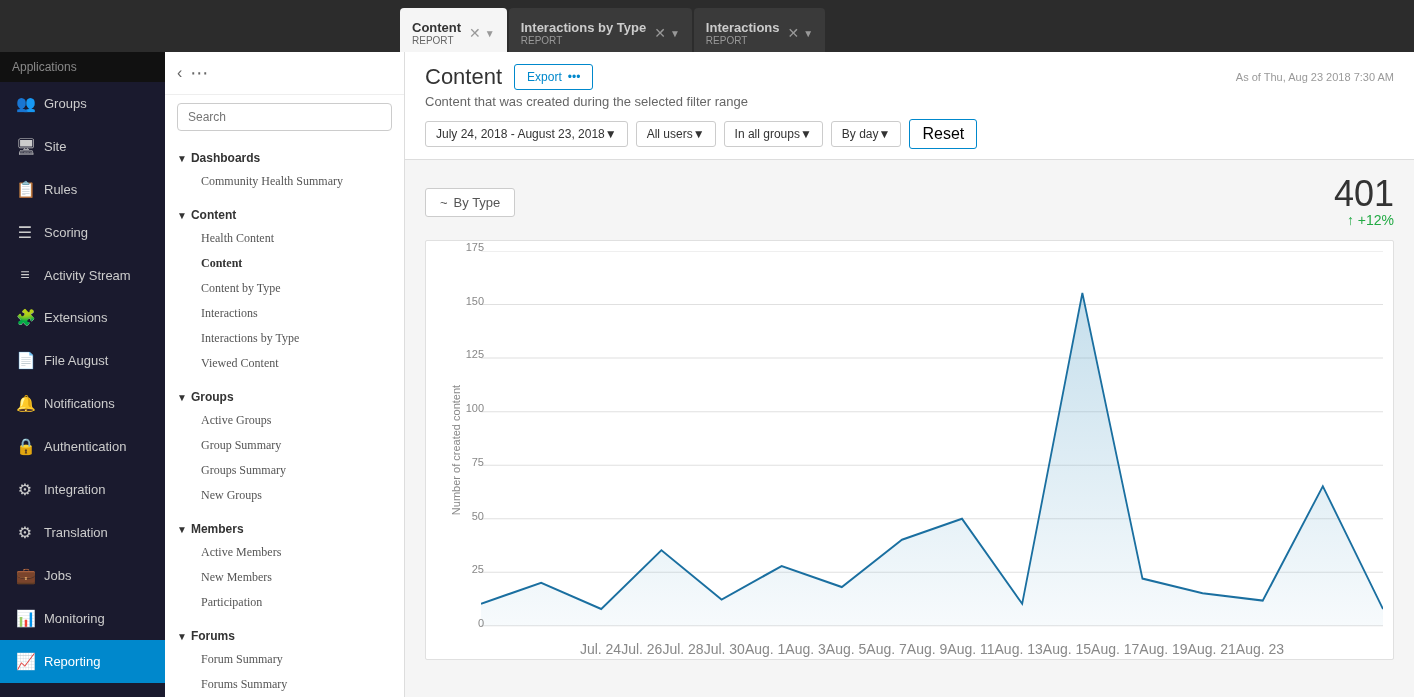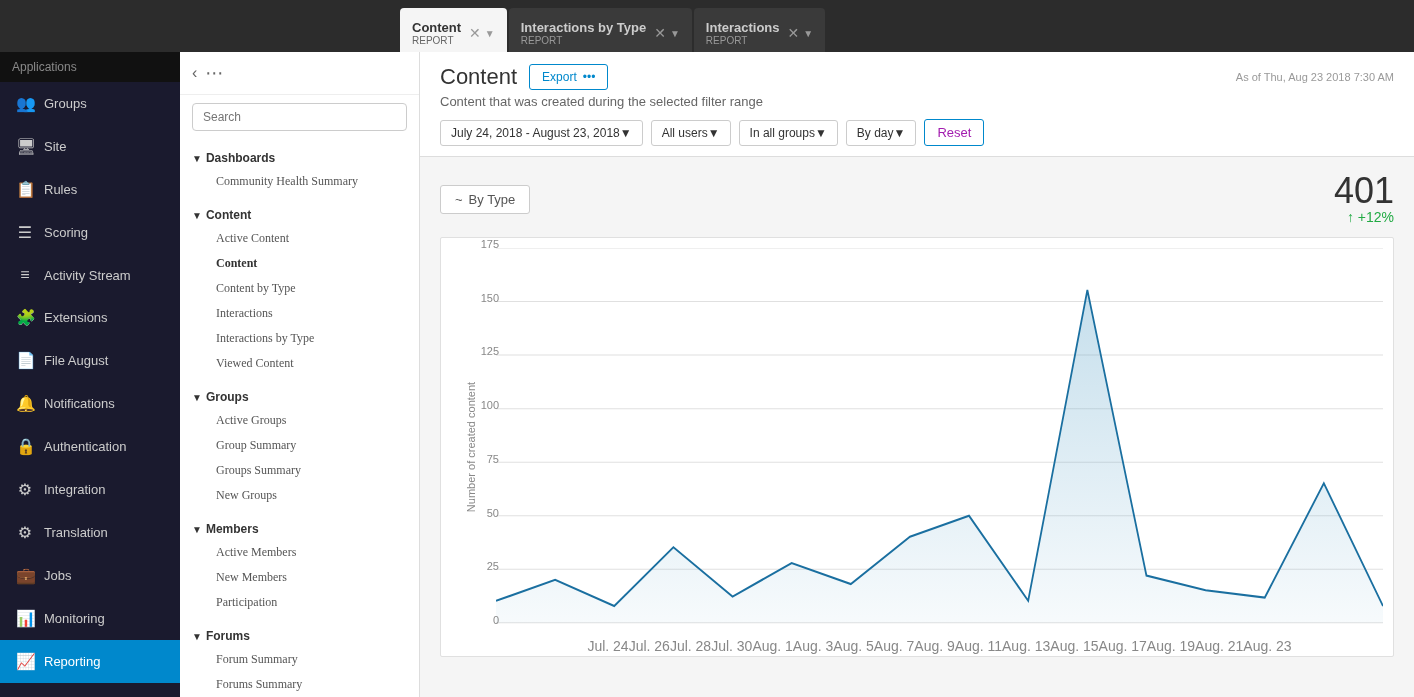--- a/index.html
+++ b/index.html
@@ -12,21 +12,21 @@
     .tab .tab-title { font-weight: 600; font-size: 13px; }
     .tab .tab-subtitle { font-size: 10px; color: #999; text-transform: uppercase; }
     .tab.active .tab-subtitle { color: #666; }
     .tab-close { margin-left: 8px; color: #999; font-size: 14px; cursor: pointer; }
     .tab-chevron { margin-left: 4px; font-size: 10px; color: #999; }
 
     
     .main-layout { display: flex; flex: 1; overflow: hidden; }
 
     
-    .sidebar { width: 180px; background: #1a1a2e; color: #ccc; display: flex; flex-direction: column; flex-shrink: 0; overflow-y: auto; }
+    .sidebar { width: 165px; background: #1a1a2e; color: #ccc; display: flex; flex-direction: column; flex-shrink: 0; overflow-y: auto; }
     .sidebar-item { display: flex; align-items: center; padding: 12px 16px; cursor: pointer; font-size: 13px; color: #ccc; gap: 10px; }
     .sidebar-item.active { background: #0088cc; color: #fff; }
     .sidebar-item .icon { font-size: 16px; width: 18px; text-align: center; flex-shrink: 0; }
     .sidebar-top { background: #111; padding: 8px 12px; font-size: 12px; color: #888; cursor: pointer; }
 
     
     .report-nav { width: 240px; background: #fff; border-right: 1px solid #ddd; flex-shrink: 0; overflow-y: auto; }
     .report-nav-top { display: flex; align-items: center; padding: 10px 12px; border-bottom: 1px solid #eee; gap: 8px; }
     .back-btn { color: #666; cursor: pointer; font-size: 16px; }
     .dots-btn { color: #666; cursor: pointer; font-size: 18px; letter-spacing: 2px; }
@@ -40,21 +40,21 @@
 
     
     .content-area { flex: 1; background: #f5f5f5; overflow-y: auto; display: flex; flex-direction: column; }
     .content-header { background: #fff; padding: 12px 20px 10px; border-bottom: 1px solid #ddd; }
     .content-title-row { display: flex; align-items: center; justify-content: space-between; margin-bottom: 4px; }
     .content-title { font-size: 22px; font-weight: 400; color: #333; }
     .as-of { font-size: 11px; color: #999; }
     .content-desc { font-size: 13px; color: #666; margin-bottom: 10px; }
     .filters { display: flex; align-items: center; gap: 8px; flex-wrap: wrap; }
     .filter-btn { padding: 5px 10px; border: 1px solid #ccc; background: #fff; border-radius: 3px; font-size: 12px; color: #333; cursor: pointer; display: flex; align-items: center; }
-    .reset-btn { padding: 5px 12px; border: 1px solid #0088cc; background: #fff; color: #a21caf; border-radius: 3px; font-size: 13px; cursor: pointer; }
+    .reset-btn { padding: 5px 12px; border: 1px solid #0088cc; background: #fff; color: #000000; border-radius: 3px; font-size: 16px; cursor: pointer; }
     .export-btn { padding: 5px 12px; border: 1px solid #0088cc; background: #fff; color: #0088cc; border-radius: 3px; font-size: 12px; cursor: pointer; display: flex; align-items: flex-start; gap: 6px; }
 
     
     .chart-section { padding: 16px 20px; flex: 1; }
     .chart-top { display: flex; align-items: center; justify-content: space-between; margin-bottom: 12px; }
     .by-type-btn { padding: 6px 14px; border: 1px solid #ccc; background: #fff; border-radius: 3px; font-size: 13px; color: #555; cursor: pointer; display: flex; align-items: center; gap: 6px; }
     .chart-stat { text-align: right; }
     .chart-stat .big-num { font-size: 36px; font-weight: 300; color: #333; line-height: 1; text-align: right; }
     .chart-stat .pct { color: #22aa44; font-size: 14px; }
 
@@ -176,21 +176,21 @@
           <span class="triangle">▼</span> 
           <span>Dashboards</span>
         </div>
         <div class="nav-item">Community Health Summary</div>
       </div>
       <div class="nav-section">
         <div class="nav-section-header">
           <span class="triangle">▼</span> 
           <span>Content</span>
         </div>
-        <div class="nav-item">Active Content</div>
+        <div class="nav-item">Health Content</div>
         <div class="nav-item active">Content</div>
         <div class="nav-item">Content by Type</div>
         <div class="nav-item">Interactions</div>
         <div class="nav-item">Interactions by Type</div>
         <div class="nav-item">Viewed Content</div>
       </div>
       <div class="nav-section">
         <div class="nav-section-header">
           <span class="triangle">▼</span> 
           <span>Groups</span>

